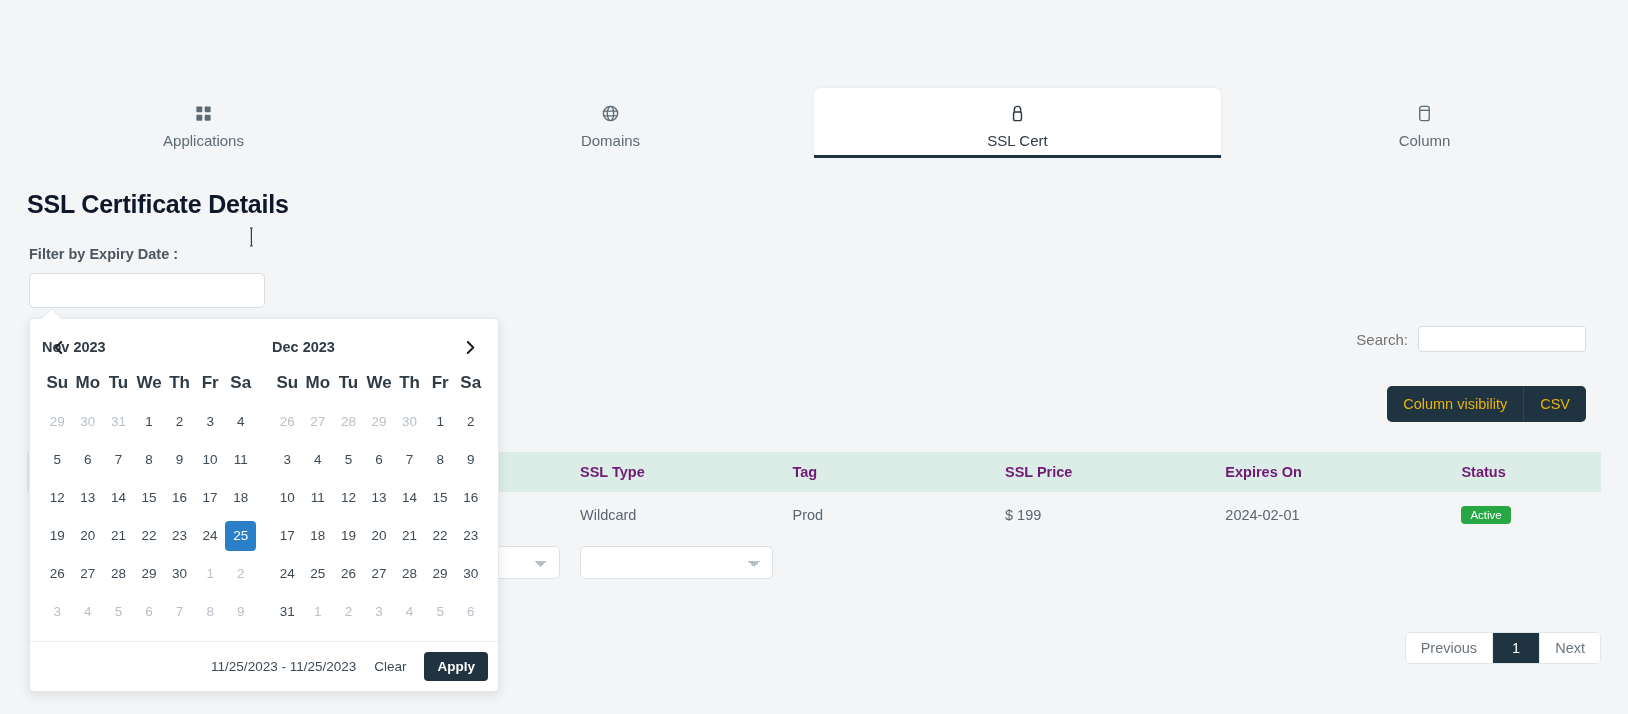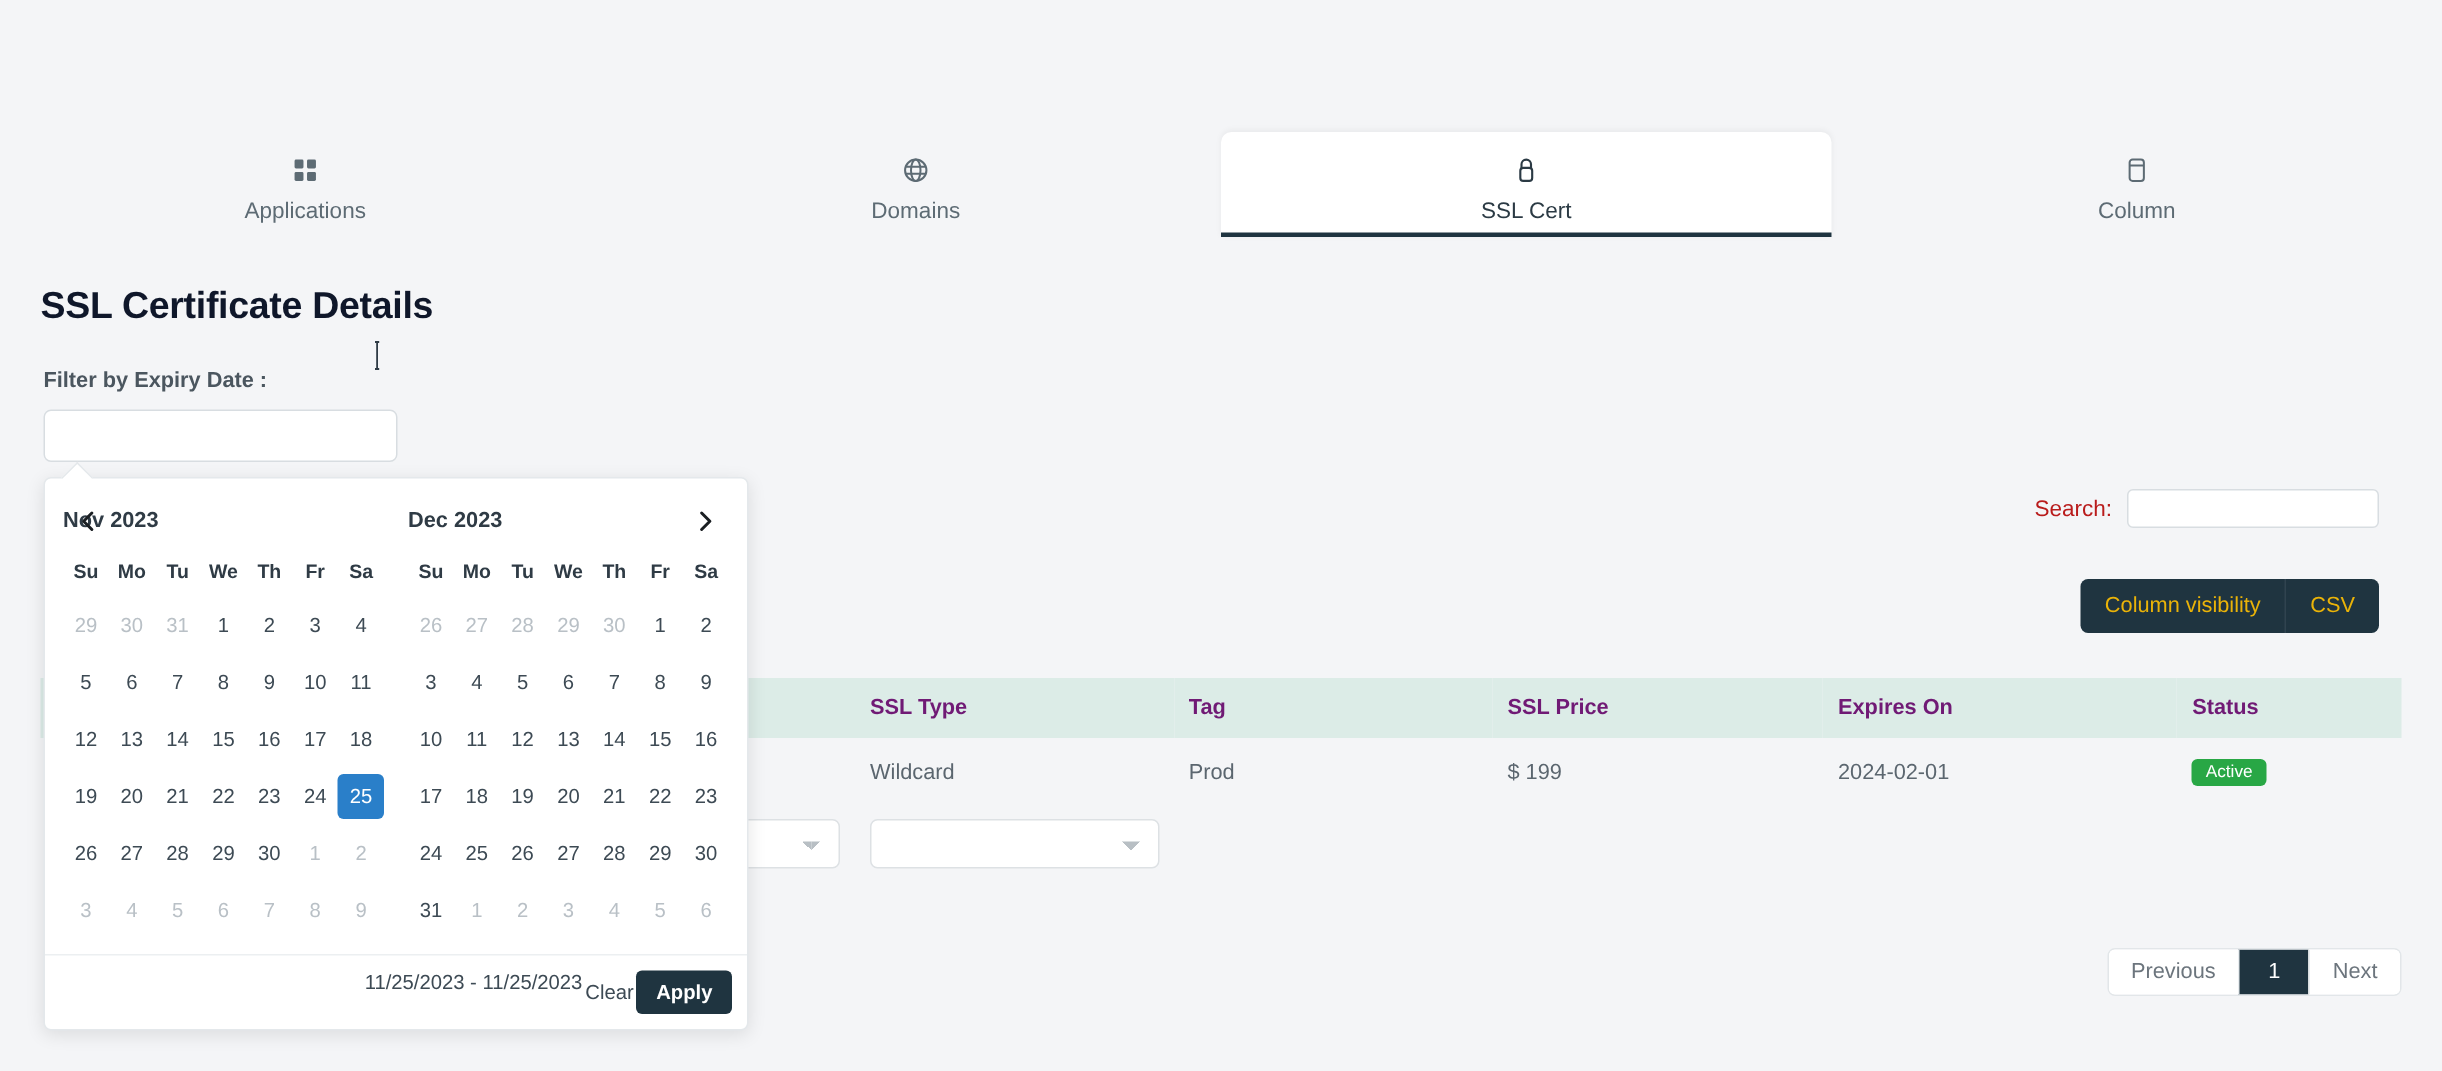--- a/index.html
+++ b/index.html
@@ -80,21 +80,21 @@
     position: absolute; left: 249px; top: 227px;
     width: 8px; height: 20px; color: #2f3b45;
   }
   .text-cursor svg { width: 8px; height: 20px; }
 
   
   .search-wrap {
     position: absolute; right: 42px; top: 326px;
     display: flex; align-items: center; gap: 10px;
   }
-  .search-label { font-size: 15px; color: #b91c1c; text-align: right; }
+  .search-label { font-size: 15px; color: #737373; text-align: right; }
   .search-input {
     width: 168px; height: 26px;
     border: 1px solid #d8dde1; border-radius: 4px; background:#fff;
     font-family: inherit; font-size: 13px; padding: 0 6px; outline: none;
   }
 
   
   .btn-group {
     position: absolute; right: 42px; top: 386px;
     display: flex; background: #1f3440; border-radius: 5px; overflow: hidden;
@@ -176,33 +176,33 @@
   .cal-title { font-size: 14.5px; font-weight: bold; color: #2f3b45; }
   .nav-arrow {
     position: absolute; top: 2px; width: 24px; height: 24px;
     display: flex; align-items: center; justify-content: center;
     cursor: pointer; color: #1b1f23;
   }
   .nav-prev { left: 4px; } .nav-next { right: 4px; }
   .nav-arrow svg { width: 11px; height: 15px; }
   .grid { display: grid; grid-template-columns: repeat(7, 1fr); }
   .dow {
-    text-align: center; font-size: 13px; font-weight: bold;
+    text-align: center; font-size: 17px; font-weight: bold;
     color: #2f3b45; padding: 6px 0 10px;
   }
   .day {
     text-align: center; font-size: 13.5px; color: #3d4a54;
     height: 30px; line-height: 30px; margin: 4px 0;
     border-radius: 4px; cursor: pointer;
   }
   .day.off { color: #b9c0c6; }
   .day.sel-day { background: #2a7fc9; color: #ffffff; }
   .dr-foot {
-    display: flex; justify-content: flex-end;
-    border-top: 1px solid #eceff1;
+    display: flex; align-items: center; justify-content: flex-end;
+    gap: 16px; border-top: 1px solid #eceff1;
     padding: 10px 10px 10px 0; margin-top: 6px;
   }
   .dr-range { font-size: 13.5px; color: #3d4a54; }
   .dr-clear {
     background: none; border: none; font-family: inherit;
     font-size: 13.5px; color: #3d4a54; cursor: pointer; padding: 5px 2px;
   }
   .dr-apply {
     background: #1f3440; color: #fff; border: none; border-radius: 4px;
     font-family: inherit; font-size: 13.5px; font-weight: bold;

